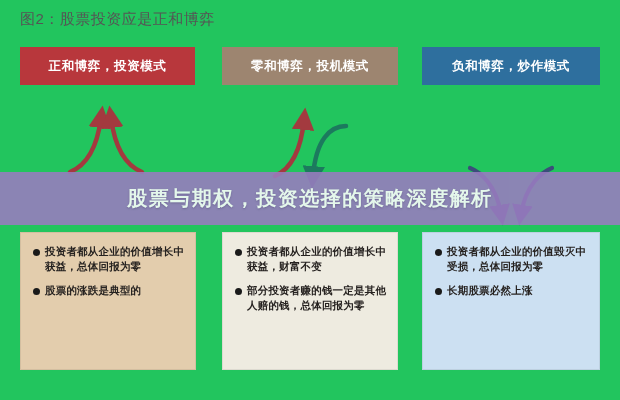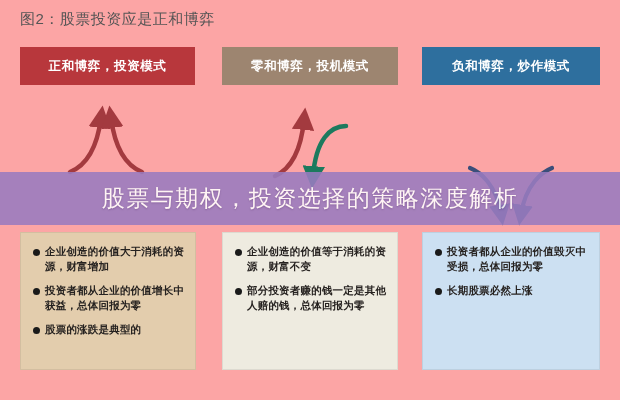--- a/index.html
+++ b/index.html
@@ -5,21 +5,21 @@
   * { box-sizing: border-box; margin: 0; padding: 0; }
   html, body {
     width: 620px; height: 400px;
     background: #ffffff;
     font-family: "Liberation Sans", "DejaVu Sans", sans-serif;
     overflow: hidden;
   }
   #figure-root {
     position: relative;
     width: 620px; height: 400px;
-    background: #fca5a5;
+    background: #22c55e;
   }
 
   
   #figure-caption {
     position: absolute;
     left: 20px; top: 10px;
     font-size: 15px;
     color: #555555;
     letter-spacing: 0.5px;
     white-space: nowrap;
@@ -57,22 +57,22 @@
     left: 0; top: 172px;
     width: 620px; height: 53px;
     background: #9a7cc0;
     opacity: 0.88;
     display: flex;
     align-items: center;
     justify-content: center;
   }
   #title-banner-text {
     color: #ffffff;
-    font-size: 23px;
-    font-weight: normal;
+    font-size: 20px;
+    font-weight: bold;
     letter-spacing: 1.5px;
     white-space: nowrap;
     text-shadow: 0 1px 2px rgba(60,30,90,0.35);
   }
 
   
   .detail-panel {
     position: absolute;
     top: 232px;
     height: 138px;
@@ -151,36 +151,32 @@
     </g>
   </svg>
 
   <div id="title-banner">
     <span id="title-banner-text">股票与期权，投资选择的策略深度解析</span>
   </div>
 
   <div class="detail-panel" id="detail-panel-positive">
     <div class="bullet-row">
       <span class="bullet-dot"></span>
-      <span class="bullet-text">企业创造的价值大于消耗的资源，财富增加</span>
-    </div>
-    <div class="bullet-row">
-      <span class="bullet-dot"></span>
       <span class="bullet-text">投资者都从企业的价值增长中获益，总体回报为零</span>
     </div>
     <div class="bullet-row">
       <span class="bullet-dot"></span>
       <span class="bullet-text">股票的涨跌是典型的</span>
     </div>
   </div>
 
   <div class="detail-panel" id="detail-panel-zero">
     <div class="bullet-row">
       <span class="bullet-dot"></span>
-      <span class="bullet-text">企业创造的价值等于消耗的资源，财富不变</span>
+      <span class="bullet-text">投资者都从企业的价值增长中获益，财富不变</span>
     </div>
     <div class="bullet-row">
       <span class="bullet-dot"></span>
       <span class="bullet-text">部分投资者赚的钱一定是其他人赔的钱，总体回报为零</span>
     </div>
   </div>
 
   <div class="detail-panel" id="detail-panel-negative">
     <div class="bullet-row">
       <span class="bullet-dot"></span>

